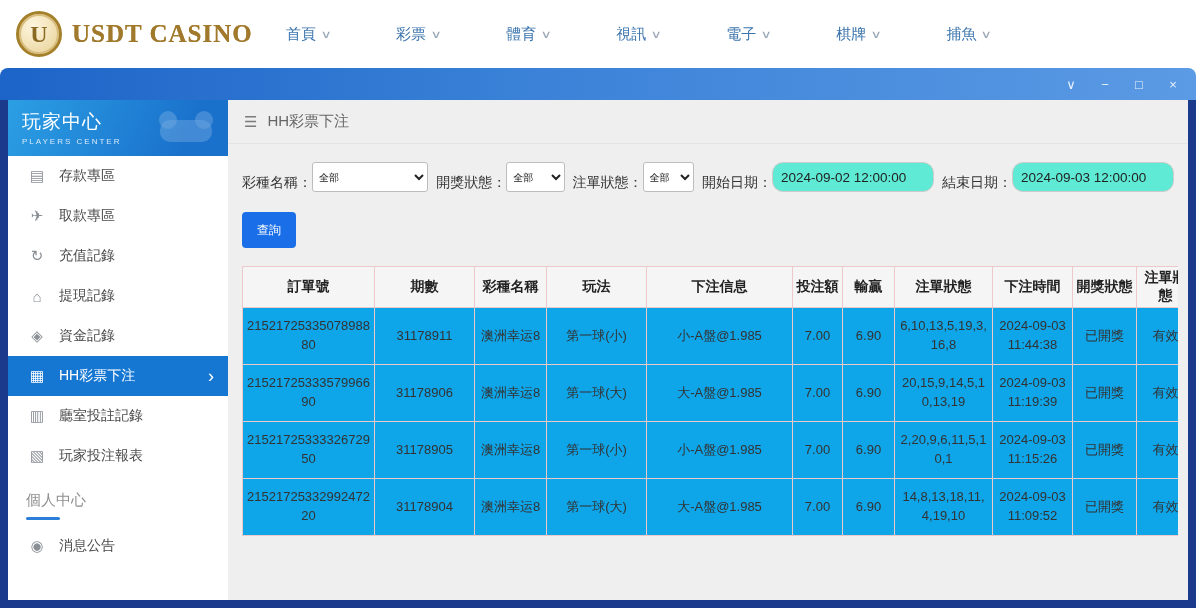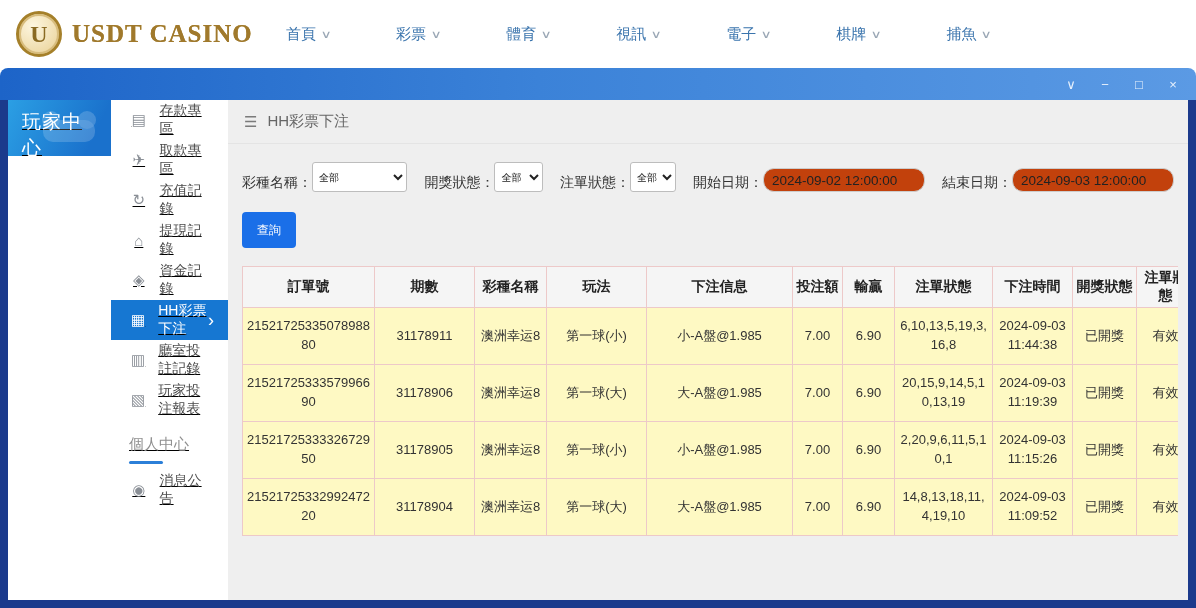--- a/index.html
+++ b/index.html
@@ -27,50 +27,50 @@
   
   .window { position:absolute; top:68px; left:0; right:0; bottom:0; }
   .titlebar { height:32px; border-radius:8px 8px 0 0;
     background:linear-gradient(90deg,#1d64c8 0%, #3b82d8 45%, #5b9ae4 100%);
     display:flex; justify-content:flex-end; align-items:center; gap:20px; padding-right:16px; }
   .win-ctl { color:#e8f1fc; font-size:13px; width:14px; text-align:center; cursor:pointer; line-height:1; }
   .win-body { position:absolute; top:32px; left:0; right:0; bottom:0; background:#1b3a8c; padding:0 8px 8px 8px; }
   .win-inner { display:flex; height:100%; background:#efefef; overflow:hidden; }
 
   
-  .sidebar { width:220px; min-width:220px; background:#fff; display:flex; flex-direction:row; overflow:hidden;text-decoration:underline; }
+  .sidebar { width:220px; min-width:220px; background:#fff; display:flex; flex-direction:column; overflow:hidden; }
   .side-head { height:56px; background:linear-gradient(115deg,#2b9fe4 0%, #1a71cc 80%);
     color:#fff; padding:9px 14px; position:relative; overflow:hidden; }
   .side-head .t { font-size:19px; letter-spacing:1px; }
   .side-head .s { font-size:8px; letter-spacing:2px; color:#d8eafb; margin-top:2px; }
   .side-head svg { position:absolute; right:10px; top:8px; opacity:.35; }
   .section-label { color:#8f8f8f; font-size:15px; padding:15px 18px 6px; }
   .section-label::after { content:""; display:block; width:34px; height:3px; background:#2b7fd8; margin-top:7px; border-radius:2px; }
   .menu-item { height:40px; display:flex; align-items:center; gap:13px; padding:0 20px; color:#4a4a4a; font-size:14px; cursor:pointer; position:relative; }
   .mi-icon { color:#8a8f96; width:18px; text-align:center; font-size:15px; }
   .menu-item.active { background:#1677d2; color:#fff; }
   .menu-item.active .mi-icon { color:#fff; }
   .menu-item .arrow { position:absolute; right:14px; color:#fff; font-size:18px; }
 
   
   .content { flex:1; display:flex; flex-direction:column; background:#efefef; overflow:hidden; }
   .page-head { height:44px; display:flex; align-items:center; gap:10px; padding:0 16px; color:#666; font-size:15px; border-bottom:1px solid #e4e4e4; }
   .hamburger { font-size:15px; color:#7b7b7b; cursor:pointer; }
   .filters { display:flex; align-items:flex-end; padding:18px 14px 0; font-size:14px; color:#333; white-space:nowrap; }
-  .filters label { margin-left:17px; }
+  .filters label { margin-left:8px; }
   .filters label:first-child { margin-left:0; }
   select { height:30px; border:1px solid #bdbdbd; border-radius:3px; background:#fff; font-size:10px; color:#222; padding:0 2px; }
   .sel-lottery { width:132px; }
   .sel-draw { width:66px; }
   .sel-order { width:58px; }
-  .date-input { height:24px; width:162px; border:1px solid #ccc; border-radius:11px; background:#c2410c; font-size:13.5px; color:#222; padding:0 8px; font-family:"Liberation Sans","DejaVu Sans",sans-serif; }
+  .date-input { height:30px; width:162px; border:1px solid #ccc; border-radius:11px; background:#5eead4; font-size:13.5px; color:#222; padding:0 8px; font-family:"Liberation Sans","DejaVu Sans",sans-serif; }
   .query-btn { margin:20px 0 0 14px; width:54px; height:36px; background:#1a6fe8; color:#fff; border:none; border-radius:4px; font-size:12px; cursor:pointer; }
 
   .table-wrap { margin:18px 10px 0 14px; flex:1; overflow:hidden; }
-  table { width:100%; border-collapse:collapse; table-layout:fixed; background:#fef9c3; }
+  table { width:100%; border-collapse:collapse; table-layout:fixed; background:#0ea5e9; }
   th { background:#f5f5f5; font-weight:bold; font-size:14px; color:#222; height:40px; padding:2px; }
   td { font-size:13px; text-align:center; color:#333; height:57px; padding:4px 3px; line-height:1.45; }
   th, td { border:1px solid #edc9c9; overflow:hidden; }
   td.c0, td.c7 { word-break:break-all; }
 </style>
 </head>
 <body>
 
 <div class="stage">
 

